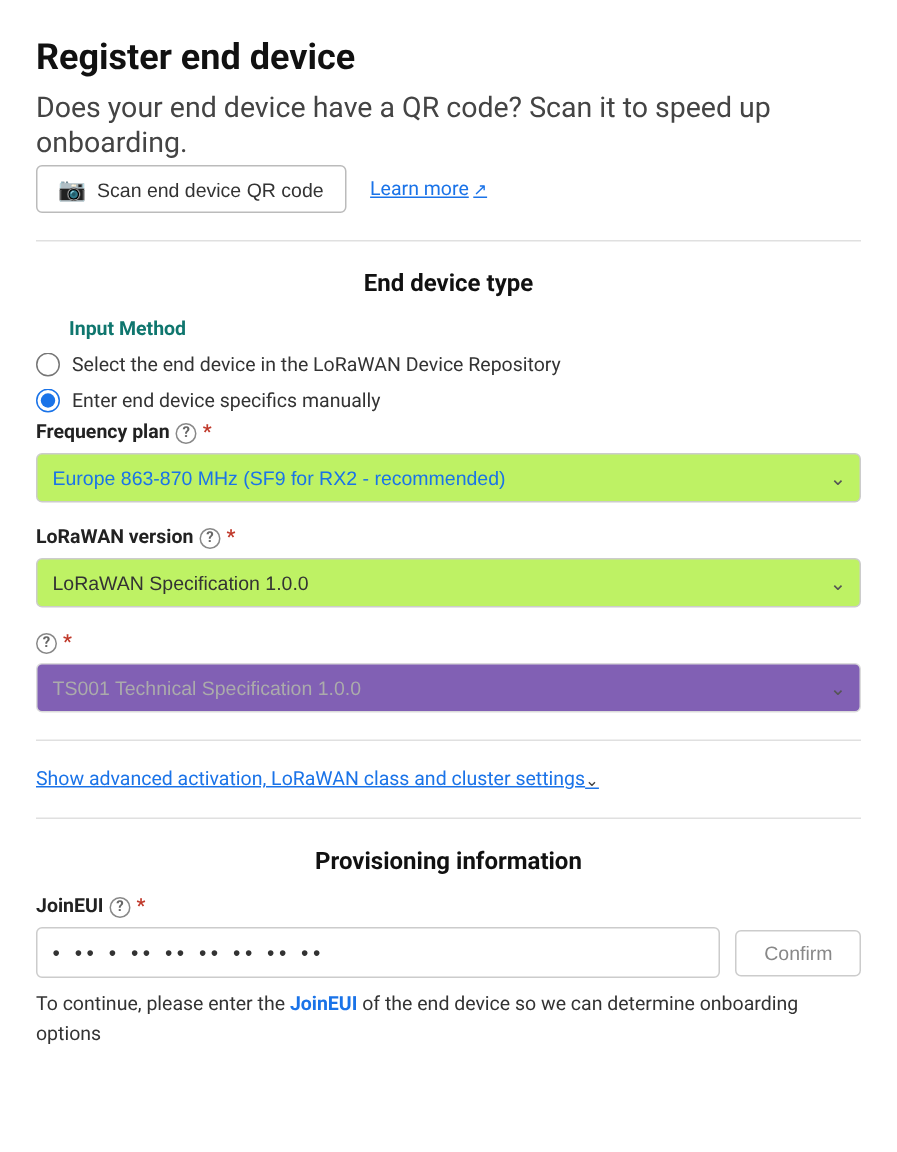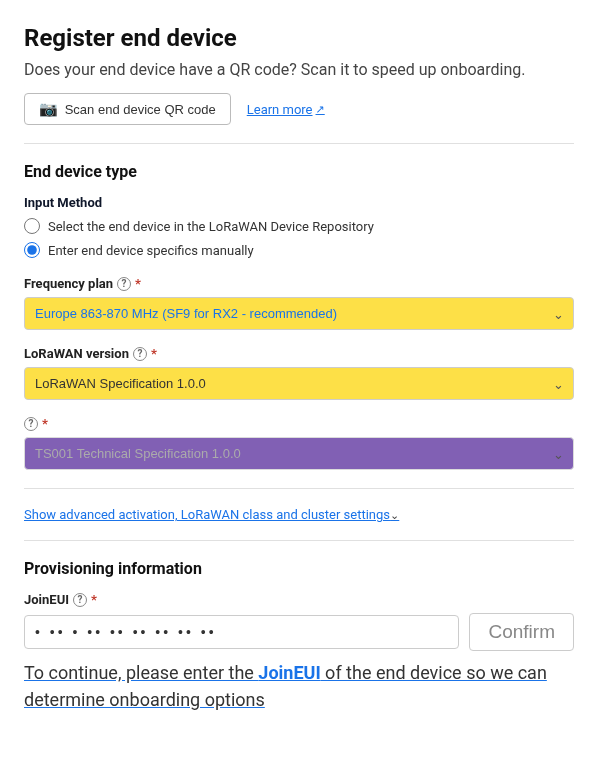--- a/index.html
+++ b/index.html
@@ -12,23 +12,23 @@
       min-height: 768px;
       padding: 24px 24px 24px 24px;
     }
     h1 {
       font-size: 24px;
       font-weight: 700;
       color: #111;
       margin-bottom: 8px;
     }
     .subtitle {
-      font-size: 16px;
+      font-size: 19px;
       color: #444;
-      margin-bottom: 14px;
+      margin-bottom: 4px;
     }
     .scan-row {
       display: flex;
       align-items: center;
       gap: 16px;
       margin-bottom: 8px;
     }
     .scan-btn {
       display: flex;
       align-items: center;
@@ -64,32 +64,34 @@
     hr {
       border: none;
       border-top: 1px solid #e0e0e0;
       margin: 18px 0;
     }
     .section-title {
       font-size: 16px;
       font-weight: 700;
       color: #111;
       margin-bottom: 14px;
+      text-align: center;
     }
     .field-label {
       font-size: 13px;
       font-weight: 700;
-      color: #0f172a;
+      color: #0f766e;
       margin-bottom: 8px;
+      margin-left: 22px;
     }
     .radio-group {
       display: flex;
       flex-direction: column;
       gap: 8px;
-      margin-bottom: 18px;
+      margin-bottom: 6px;
     }
     .radio-item {
       display: flex;
       align-items: center;
       gap: 8px;
       font-size: 13px;
       color: #333;
       cursor: pointer;
     }
     .radio-item input[type="radio"] {
@@ -129,21 +131,21 @@
     }
     .select-wrapper {
       position: relative;
       width: 100%;
     }
     .form-select {
       width: 100%;
       padding: 8px 36px 8px 10px;
       border: 1px solid #ccc;
       border-radius: 4px;
-      background: #fde047;
+      background: #bef264;
       font-size: 13px;
       color: #1a73e8;
       appearance: none;
       -webkit-appearance: none;
       cursor: pointer;
     }
     .form-select.disabled-select {
       background: #4c1d95;
       color: #888;
       cursor: not-allowed;
@@ -188,30 +190,29 @@
       font-size: 14px;
       color: #333;
       letter-spacing: 3px;
       background: #fff;
     }
     .confirm-btn {
       padding: 7px 18px;
       border: 1px solid #ccc;
       border-radius: 4px;
       background: #fff;
-      font-size: 19px;
+      font-size: 13px;
       color: #888;
       cursor: pointer;
     }
     .hint-text {
-      font-size: 18px;
+      font-size: 13px;
       color: #1a73e8;
       margin-top: 4px;
       line-height: 1.5;
-      text-decoration: underline;
     }
     .hint-text span.black {
       color: #333;
     }
     .hint-text span.bold {
       font-weight: 700;
       color: #1a73e8;
     }
   </style>
 </head>

